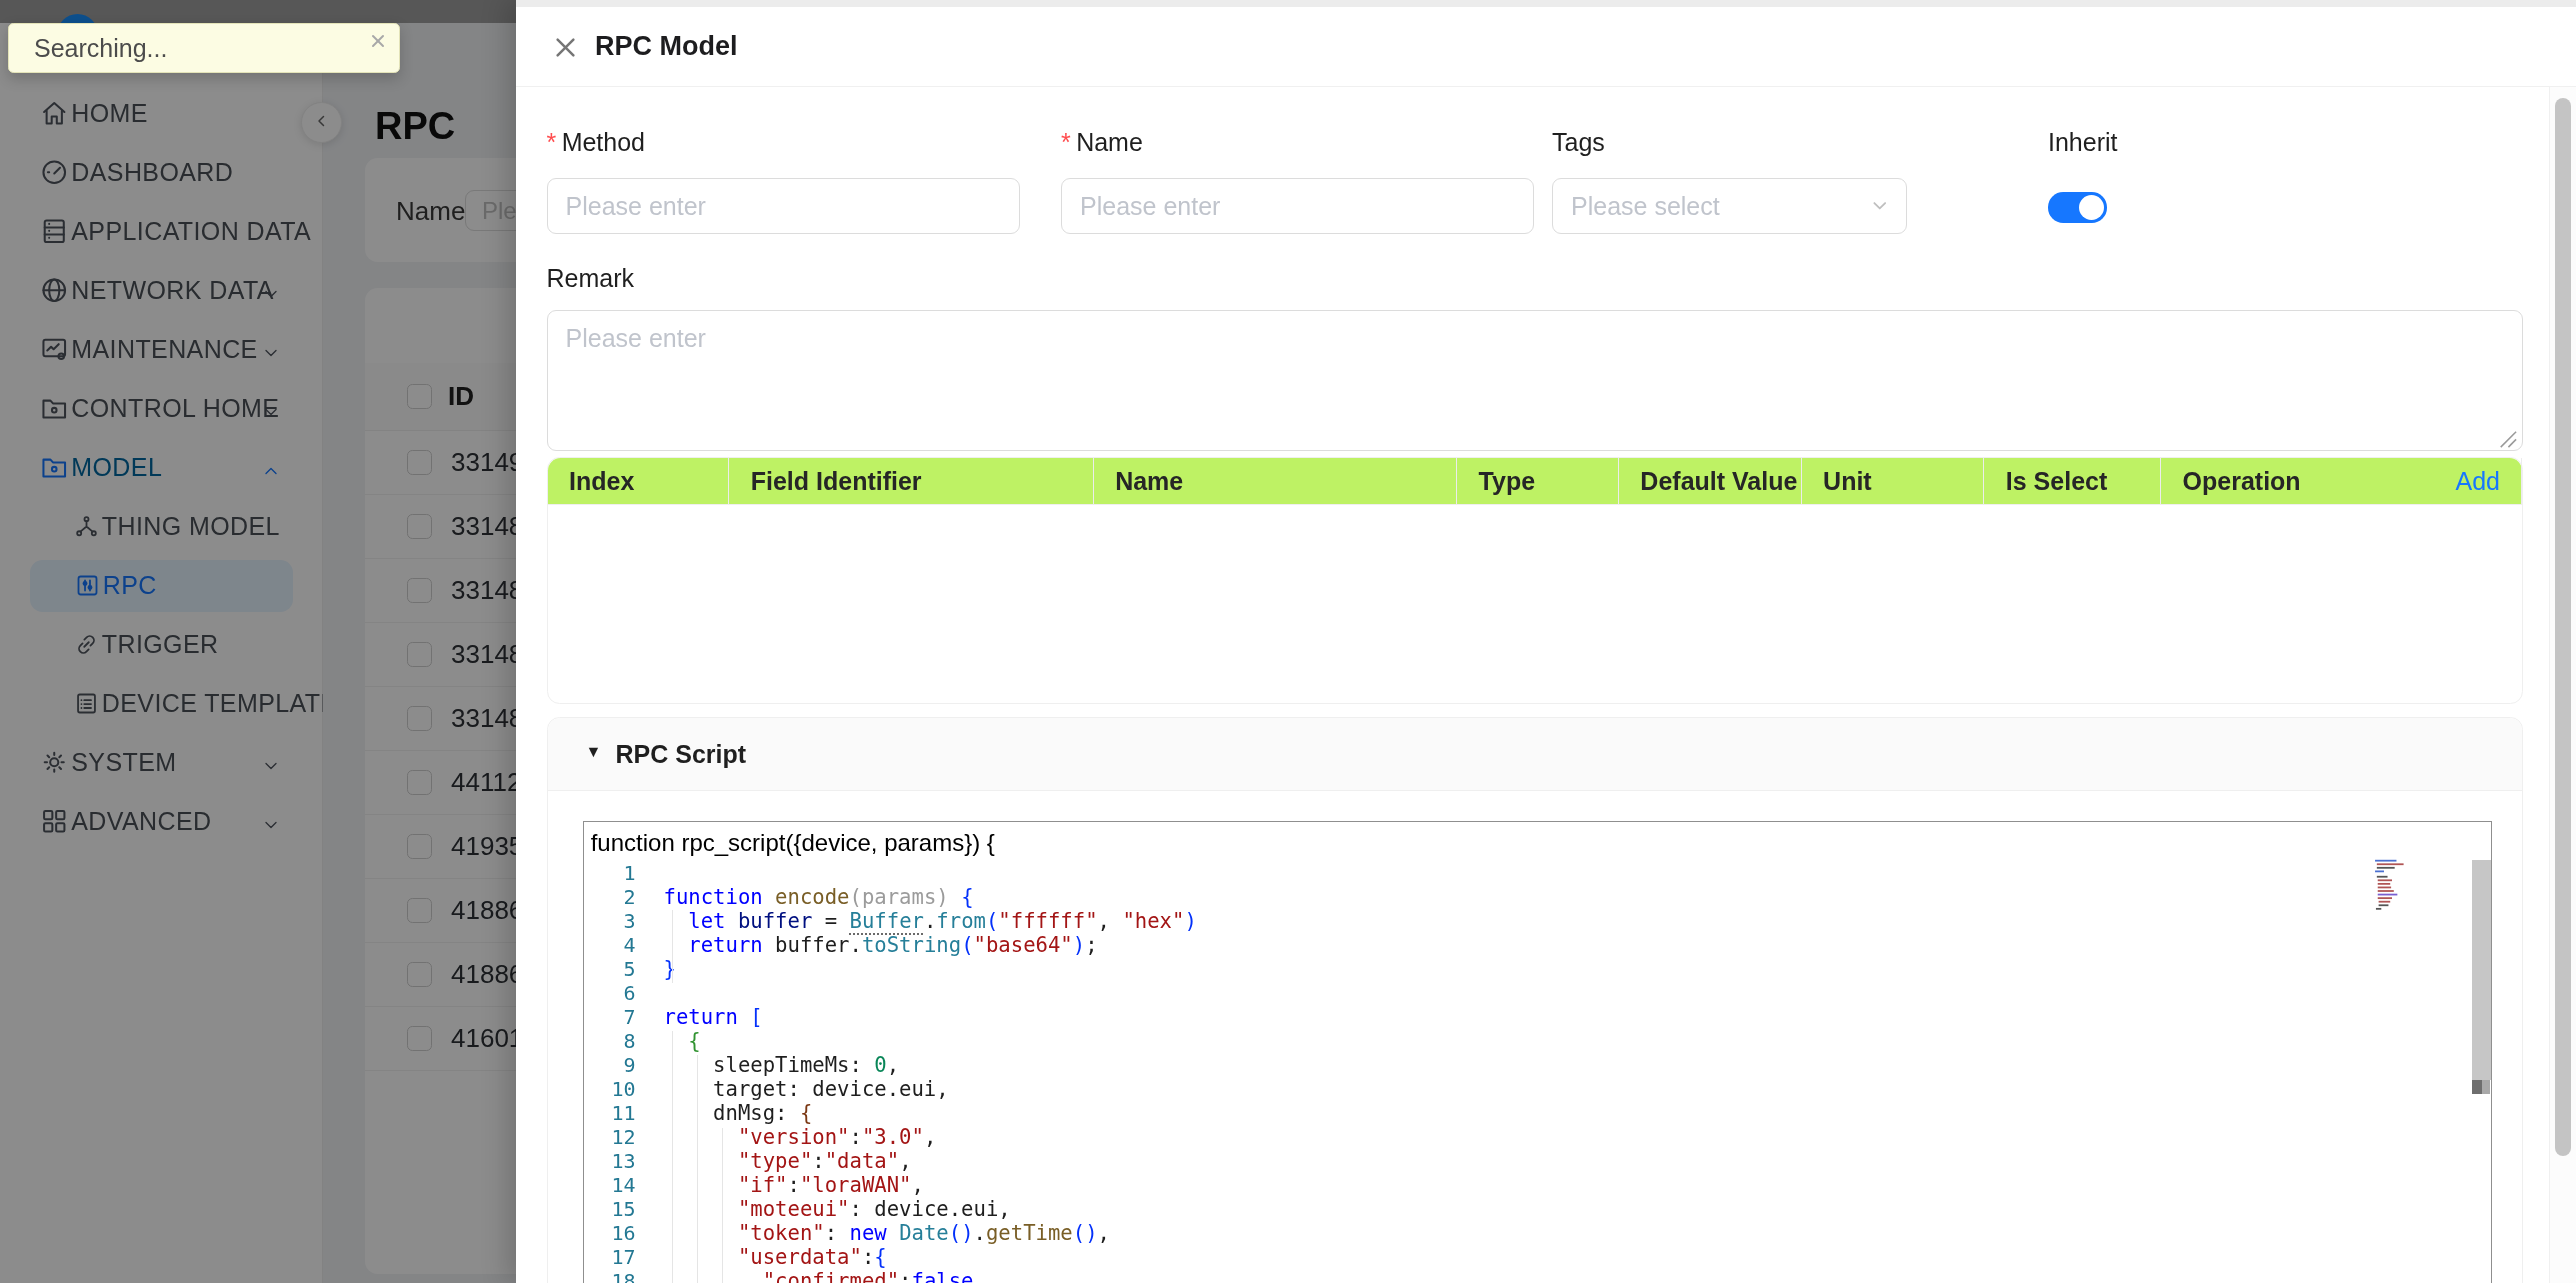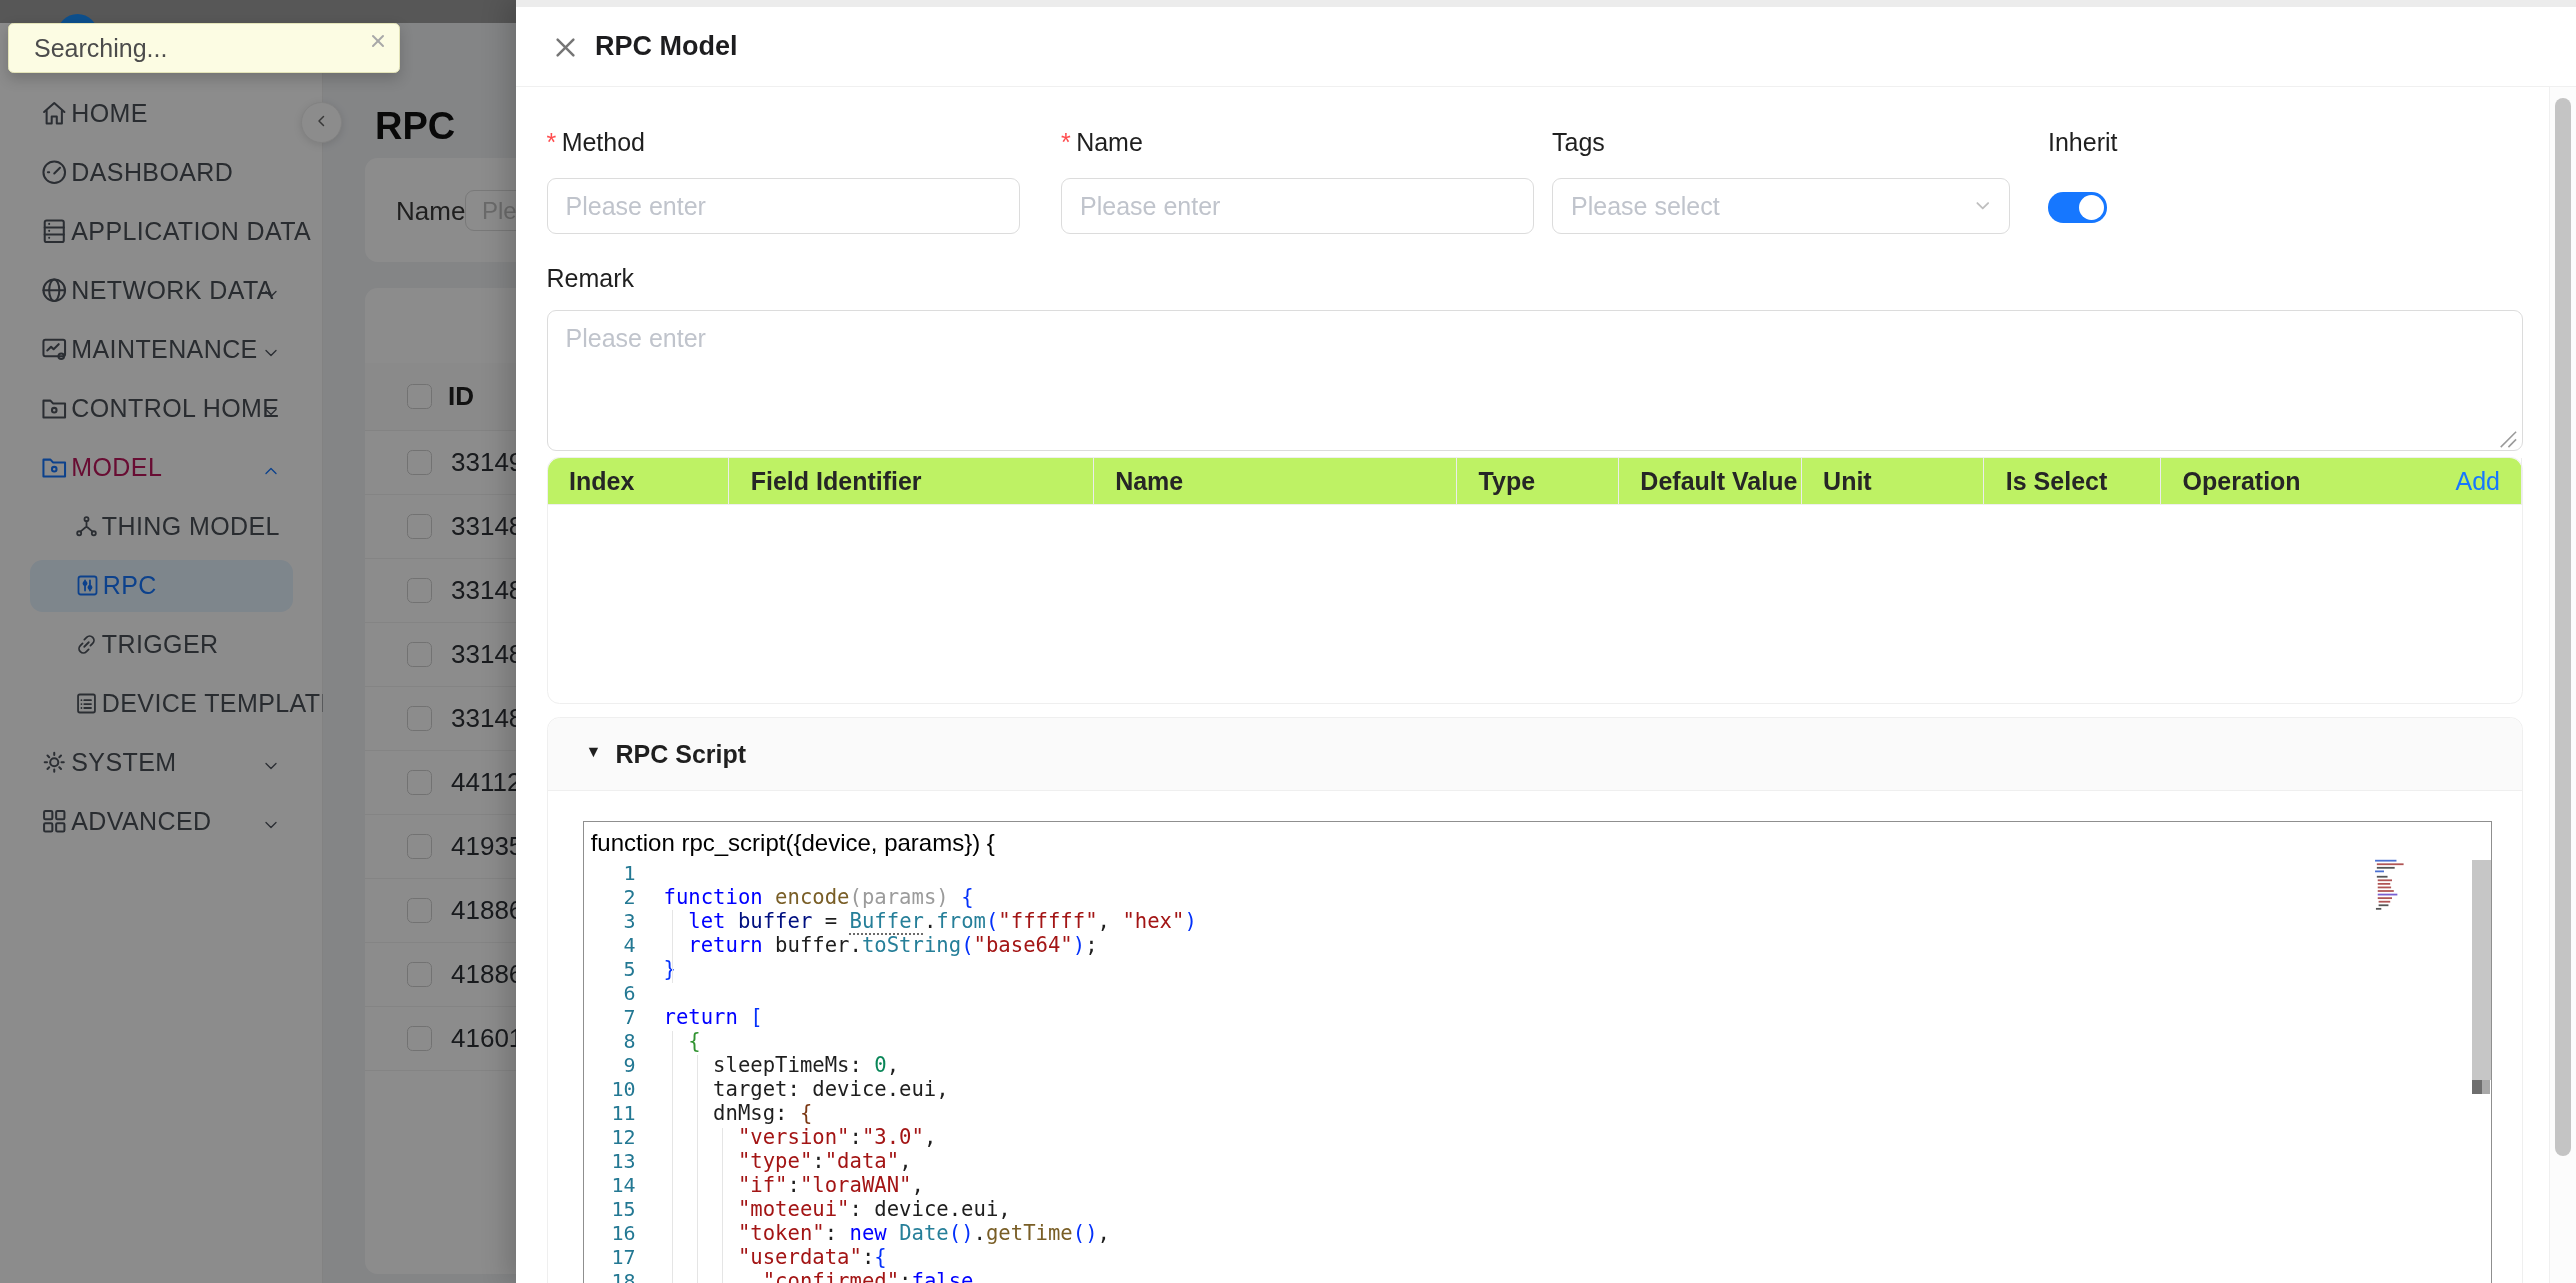--- a/index.html
+++ b/index.html
@@ -15,21 +15,21 @@
   .side-item{position:relative;height:59px;display:flex;align-items:center;padding-left:39px;
              color:#4b5158;font-size:25px;letter-spacing:0.4px;cursor:pointer;}
   .side-item .s-ico{display:flex;width:30.5px;height:30.5px;margin-right:1.8px;color:#4f555e;flex:0 0 auto;}
   .side-item .s-ico svg{width:30.5px;height:30.5px;}
   .side-item .s-lbl{white-space:nowrap;}
   .side-item .s-chev{position:absolute;right:41px;width:20px;height:20px;color:#4f555e;}
   .side-item .s-chev svg{width:20px;height:20px;}
   .side-item.sub{padding-left:73px;}
   .side-item.sub .s-ico{width:27px;height:27px;}
   .side-item.sub .s-ico svg{width:27px;height:27px;}
-  .side-item.active{color:#be185d;}
+  .side-item.active{color:#0369a1;}
   .side-item.active .s-ico,.side-item.active .s-chev{color:#1677ff;}
   .side-item.selected{height:52px;margin:3.6px 29px 3.6px 30px;padding-left:44px;border-radius:12.5px;
                       background:#e6f4ff;color:#1677ff;}
   .side-item.selected .s-ico{color:#1677ff;}
   .collapse-btn{position:absolute;left:301px;top:102px;width:41px;height:41px;border-radius:50%;
                 background:#fff;border:0.9px solid #ededed;box-shadow:0 1.8px 9px rgba(0,0,0,.12);
                 display:flex;align-items:center;justify-content:center;color:#666;z-index:5;}
   .collapse-btn svg{width:18px;height:18px;}
 
   .content{position:absolute;left:323px;top:23px;right:0;bottom:0;background:#f0f2f5;}
@@ -71,21 +71,21 @@
 
   .f-label{position:absolute;font-size:25px;color:#1f1f1f;}
   .req{color:#ff4d4f;margin-right:5.4px;}
   .f-col1{left:30.5px;} .f-col2{left:545px;} .f-col3{left:1036px;} .f-col4{left:1532px;}
   .f-top{top:41px;}
   .f-input{position:absolute;top:91px;height:56px;border:1.3px solid #dcdcdc;border-radius:9px;
            background:#fff;padding:0 18px;font-size:25px;color:#333;outline:none;
            font-family:"Liberation Sans",sans-serif;}
   .f-input::placeholder{color:#c0c4cc;}
   .w-input{width:473px;}
-  .f-select{position:absolute;top:91px;left:1036px;width:458px;height:56px;border:1.3px solid #dcdcdc;
+  .f-select{position:absolute;top:91px;left:1036px;width:355px;height:56px;border:1.3px solid #dcdcdc;
             border-radius:9px;background:#fff;display:flex;align-items:center;padding:0 18px;cursor:pointer;}
   .f-select .ph{font-size:25px;color:#c0c4cc;}
   .f-select .sel-chev{position:absolute;right:16px;width:21.5px;height:21.5px;color:#bfbfbf;}
   .f-select .sel-chev svg{width:21.5px;height:21.5px;}
   .switch{position:absolute;left:1532px;top:105px;width:59px;height:30.5px;border-radius:15.2px;background:#1677ff;cursor:pointer;}
   .switch .knob{position:absolute;right:2.7px;top:2.7px;width:25px;height:25px;border-radius:50%;background:#fff;}
 
   .remark-area{position:absolute;left:30.5px;top:223px;width:1976px;height:141px;border:1.3px solid #dcdcdc;
                border-radius:9px;padding:12.5px 18px;font-size:25px;color:#333;resize:none;outline:none;
                font-family:"Liberation Sans",sans-serif;}

